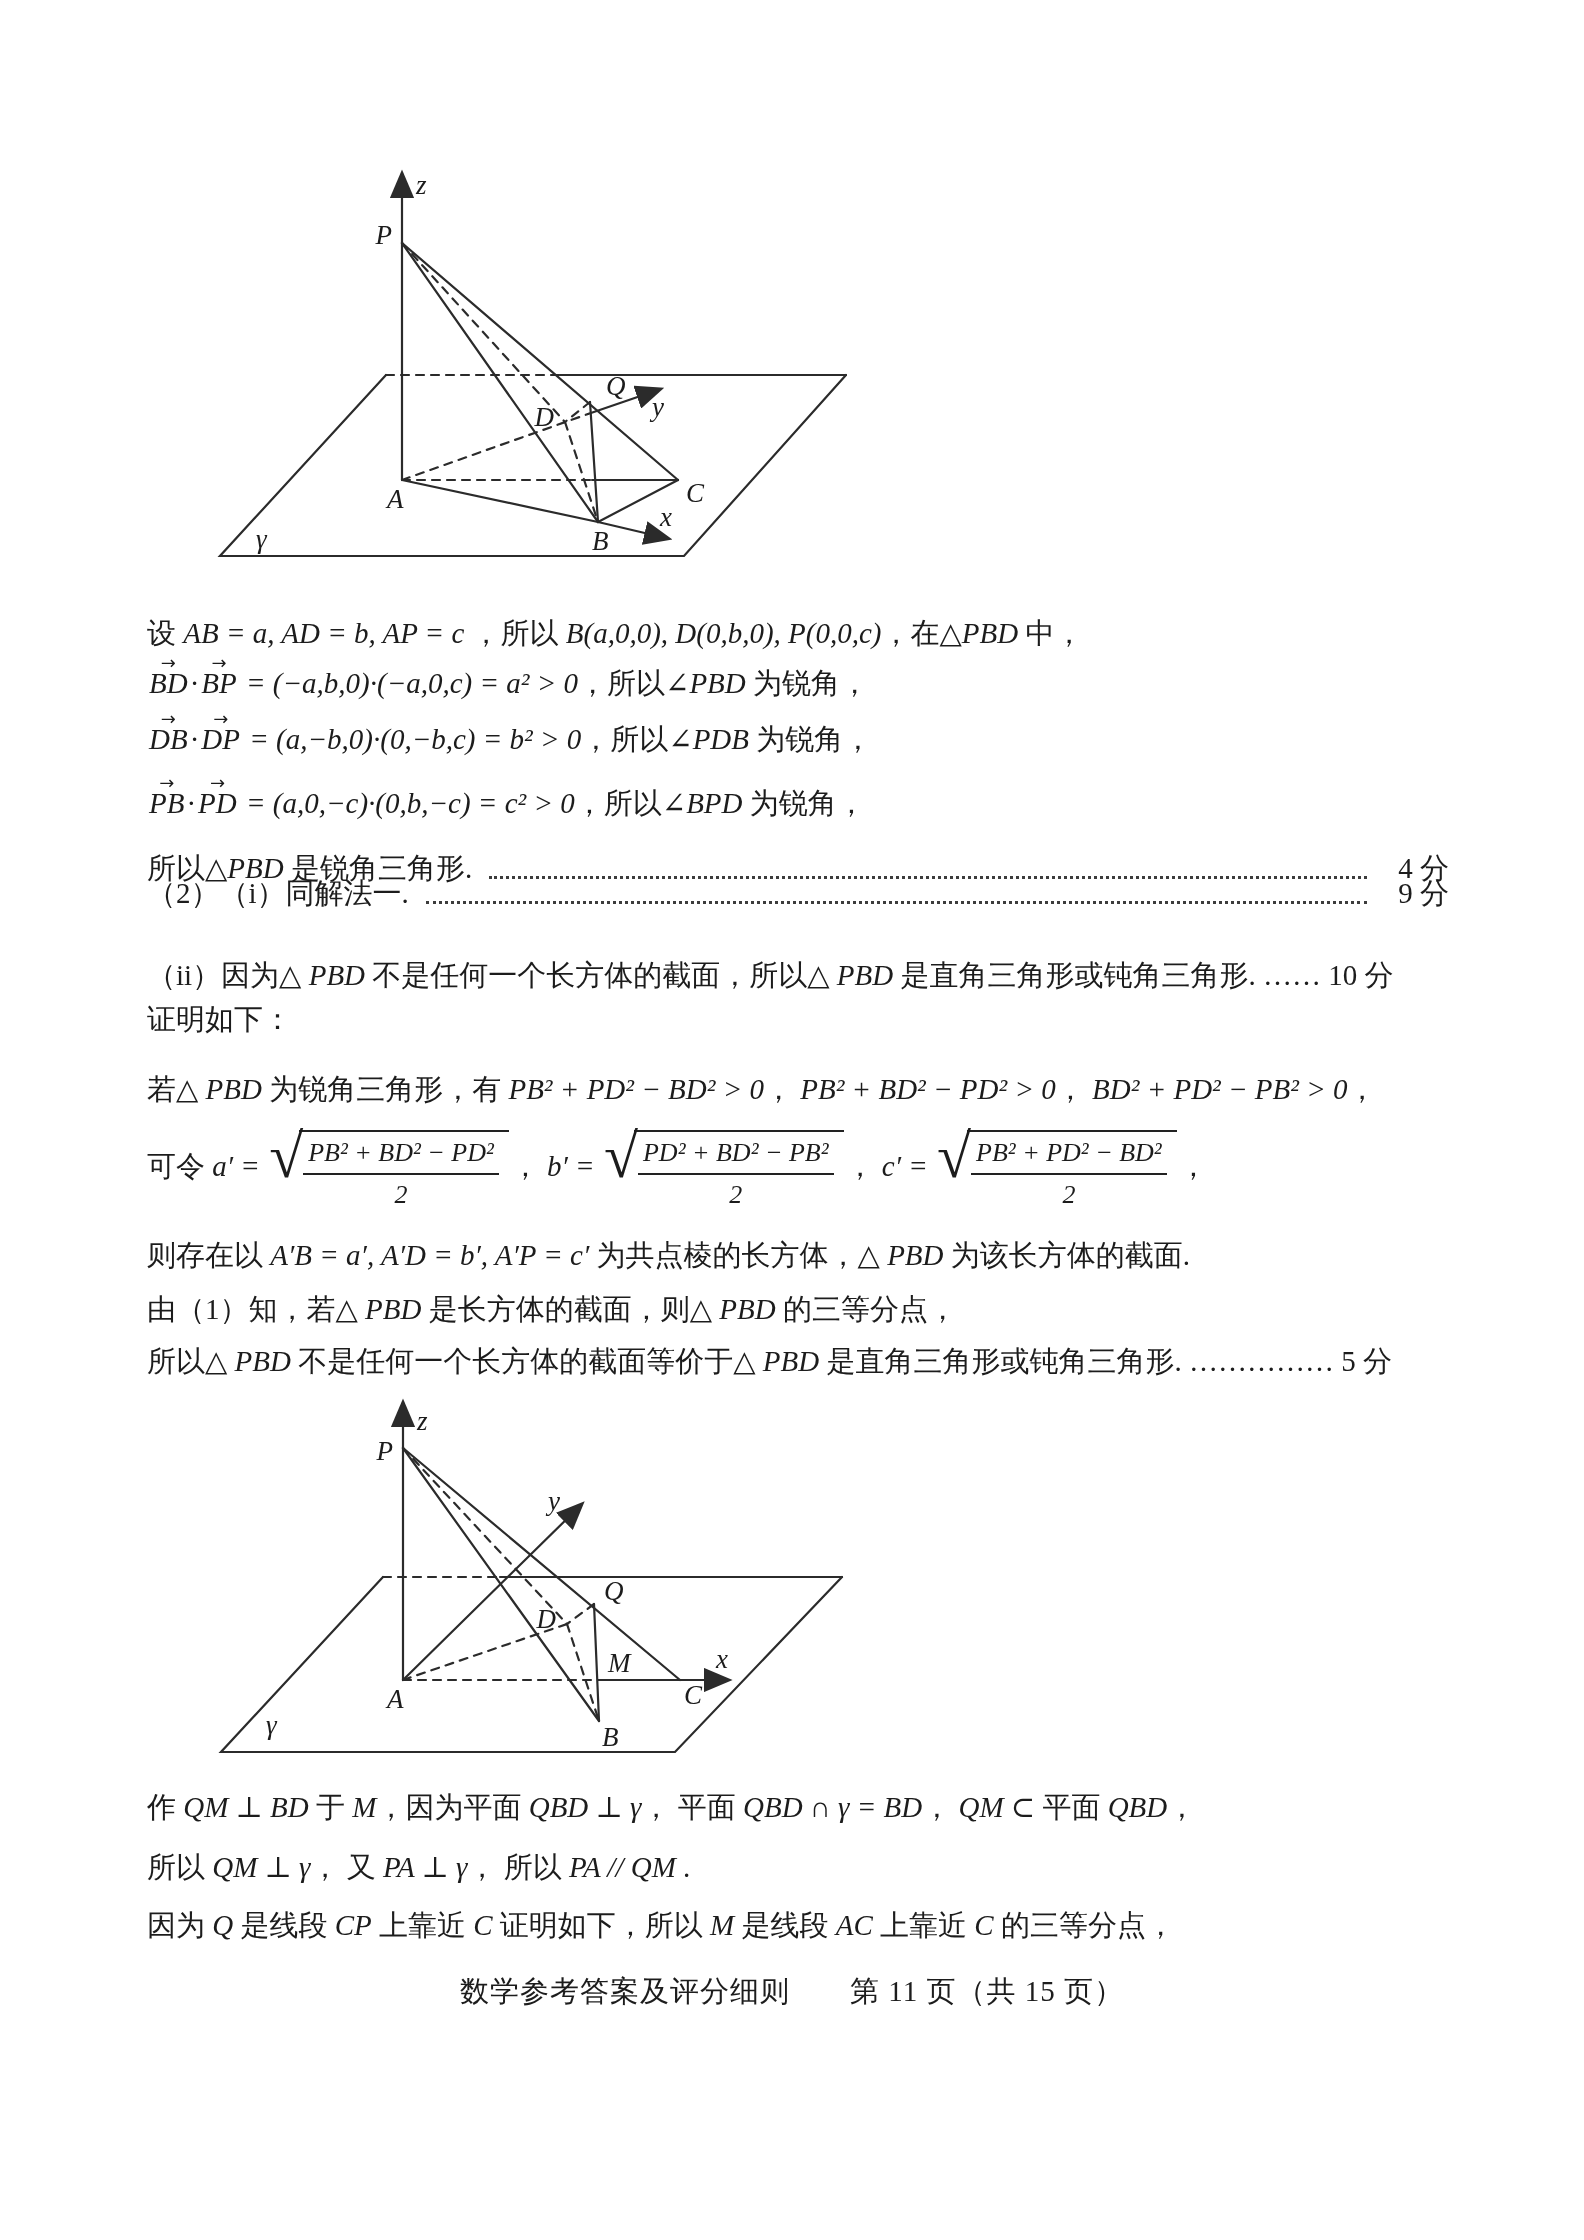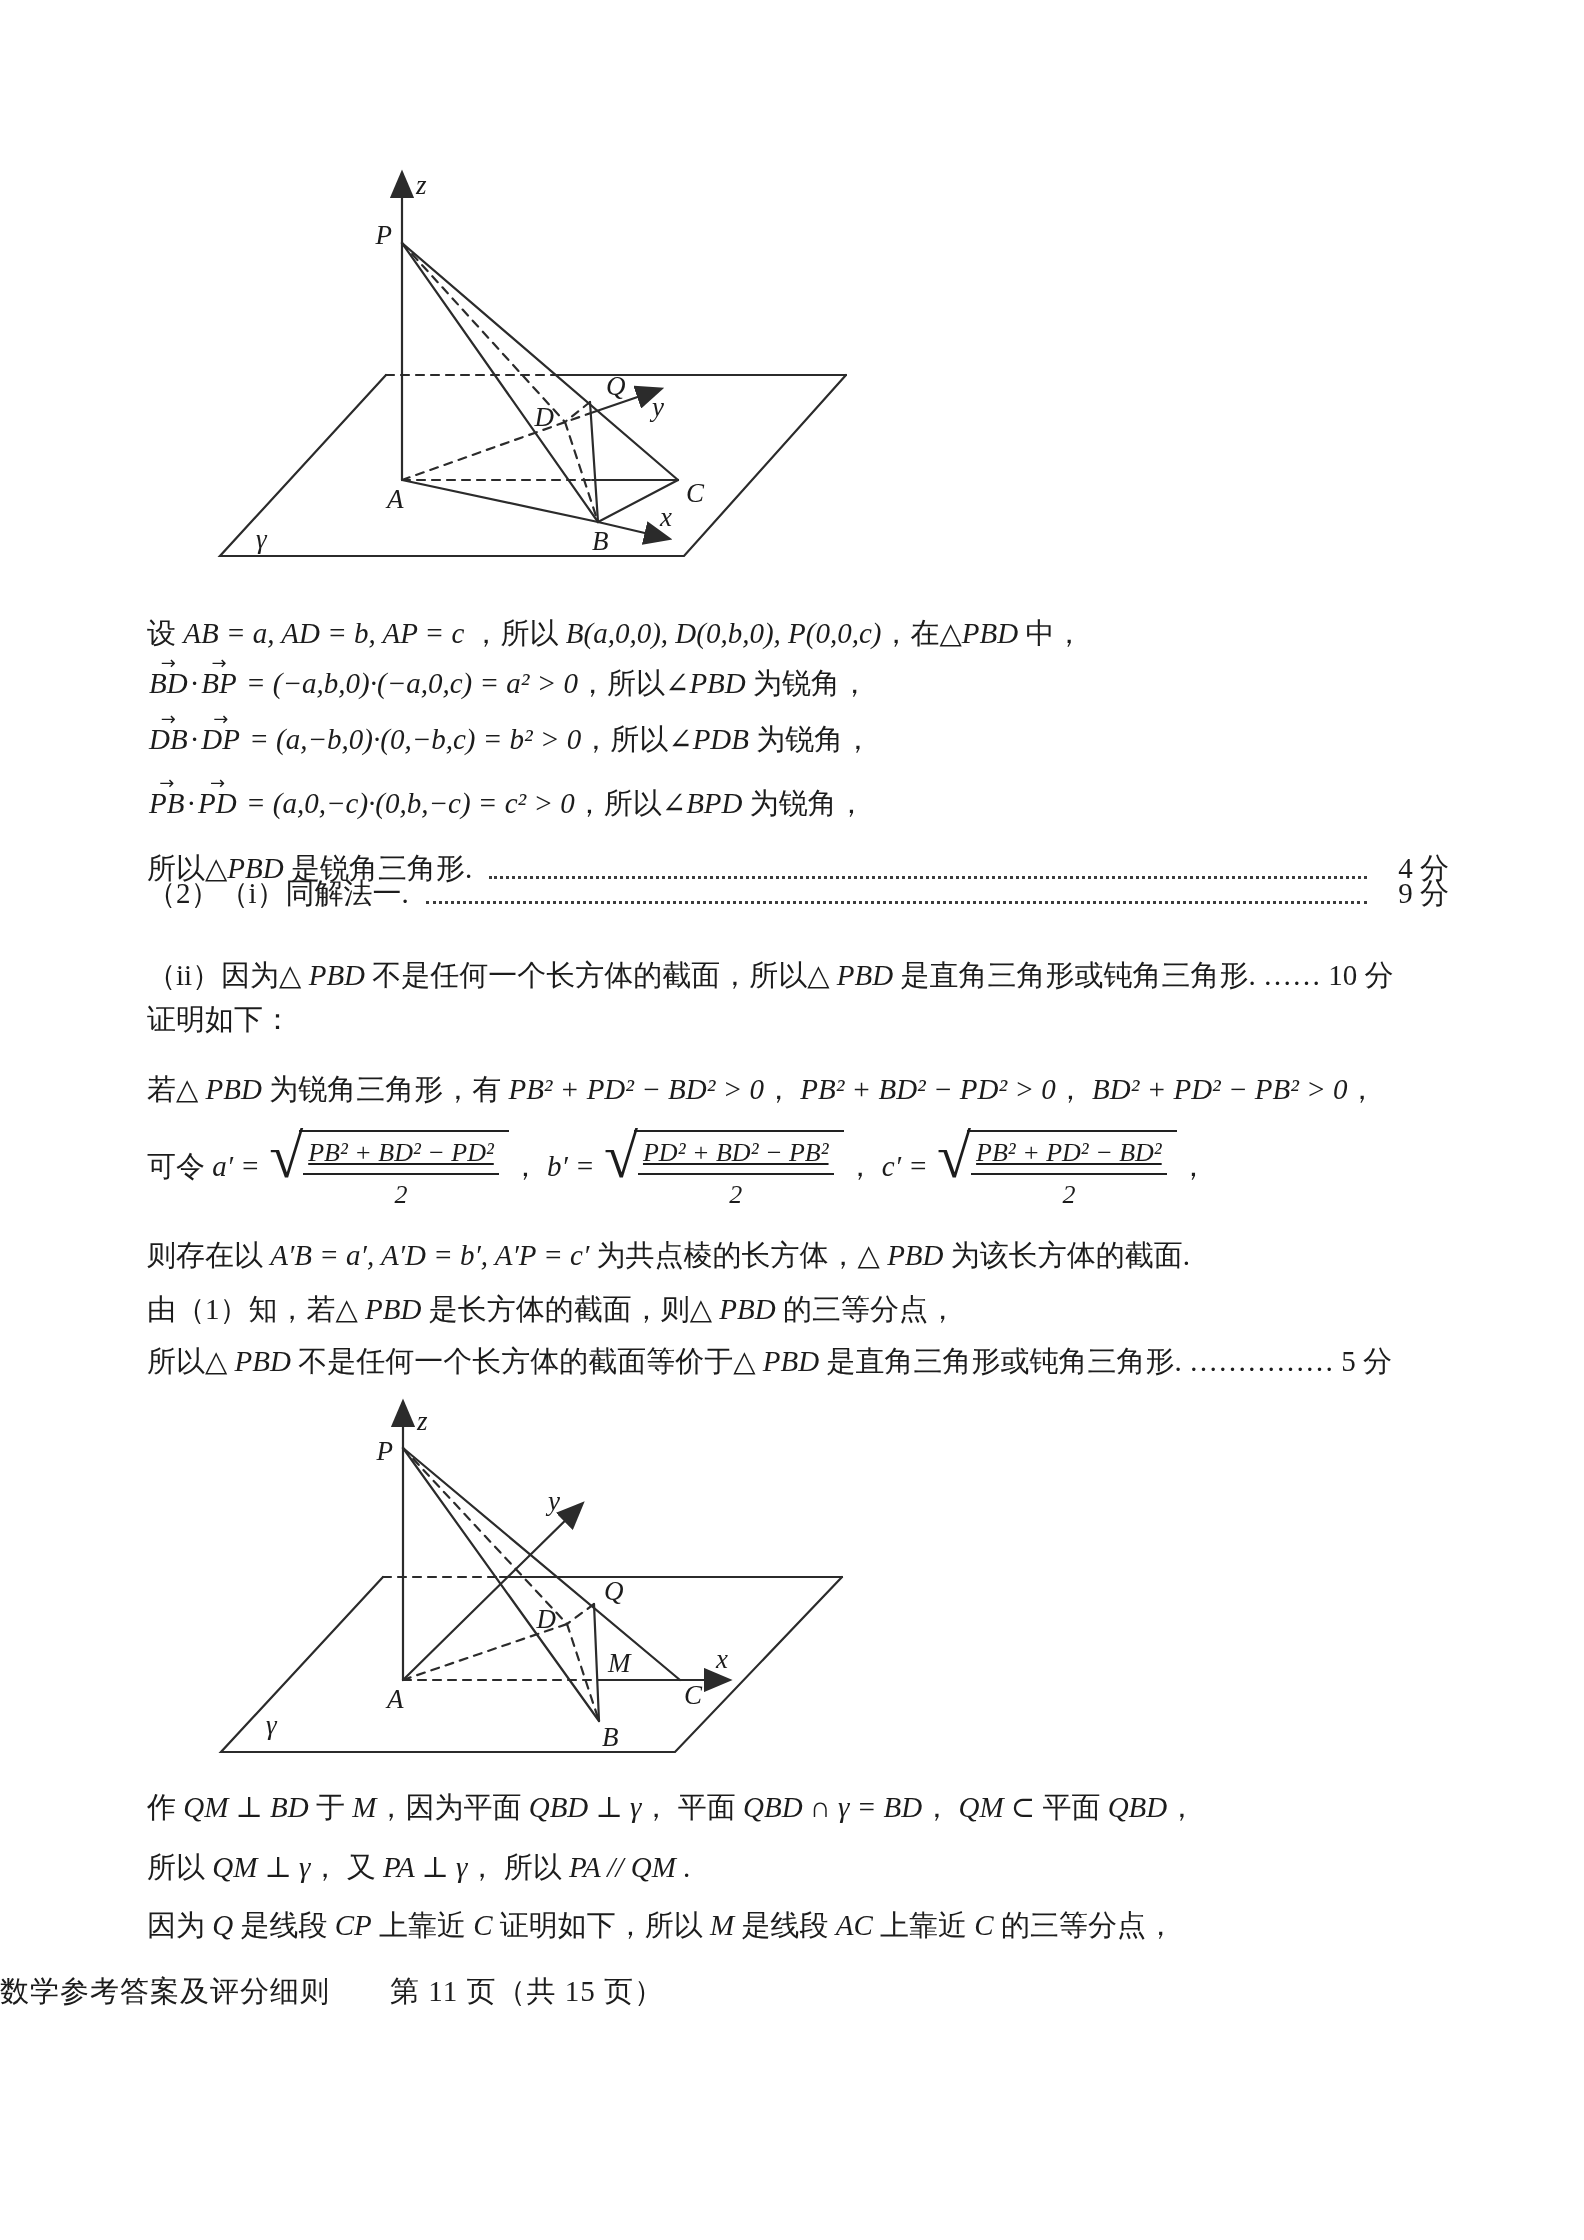--- a/index.html
+++ b/index.html
@@ -20,29 +20,29 @@
     position:absolute;left:0;right:0;top:-0.72em;text-align:center;
     font-size:0.62em;font-style:normal;letter-spacing:0;
     font-family:"DejaVu Sans",sans-serif;
   }
   .sqrt{display:inline-flex;align-items:flex-start;vertical-align:middle;margin:0 2px;transform:translateY(2px);}
   .sqrt .rad{font-size:62px;line-height:0.92;font-weight:400;transform:translateY(-2px);}
   .sqrt .rfrac{
     display:inline-flex;flex-direction:column;align-items:center;
     border-top:2.4px solid #222;margin-left:-4px;padding:3px 10px 0 4px;
   }
-  .sqrt .num{font-size:26px;border-bottom:2.2px solid #222;padding:0 5px 3px;white-space:nowrap;text-decoration:underline;}
+  .sqrt .num{font-size:26px;border-bottom:2.2px solid #222;padding:0 5px 3px;white-space:nowrap;}
   .sqrt .den{font-size:26px;padding-top:2px;}
   .leader{
     flex:1 1 auto;min-width:40px;height:0;align-self:flex-end;
     border-bottom:3.2px dotted #3c3c3c;margin:0 8px 9px 10px;
   }
   .score{white-space:nowrap;margin-left:23px;}
   .footer{
-    position:absolute;top:1972px;left:0;width:100%;text-align:left;
+    position:absolute;top:1972px;left:0;width:100%;text-align:center;
     font-size:29px;letter-spacing:1px;
   }
   svg{position:absolute;overflow:visible;}
   svg .edge{stroke:#2b2b2b;stroke-width:2.2;fill:none;stroke-linecap:round;}
   svg .dash{stroke-dasharray:8 7;}
   svg .lbl{font-family:"Liberation Serif","DejaVu Serif",serif;font-style:italic;font-size:27px;fill:#1c1c1c;}
 </style>
 </head>
 <body>
 

